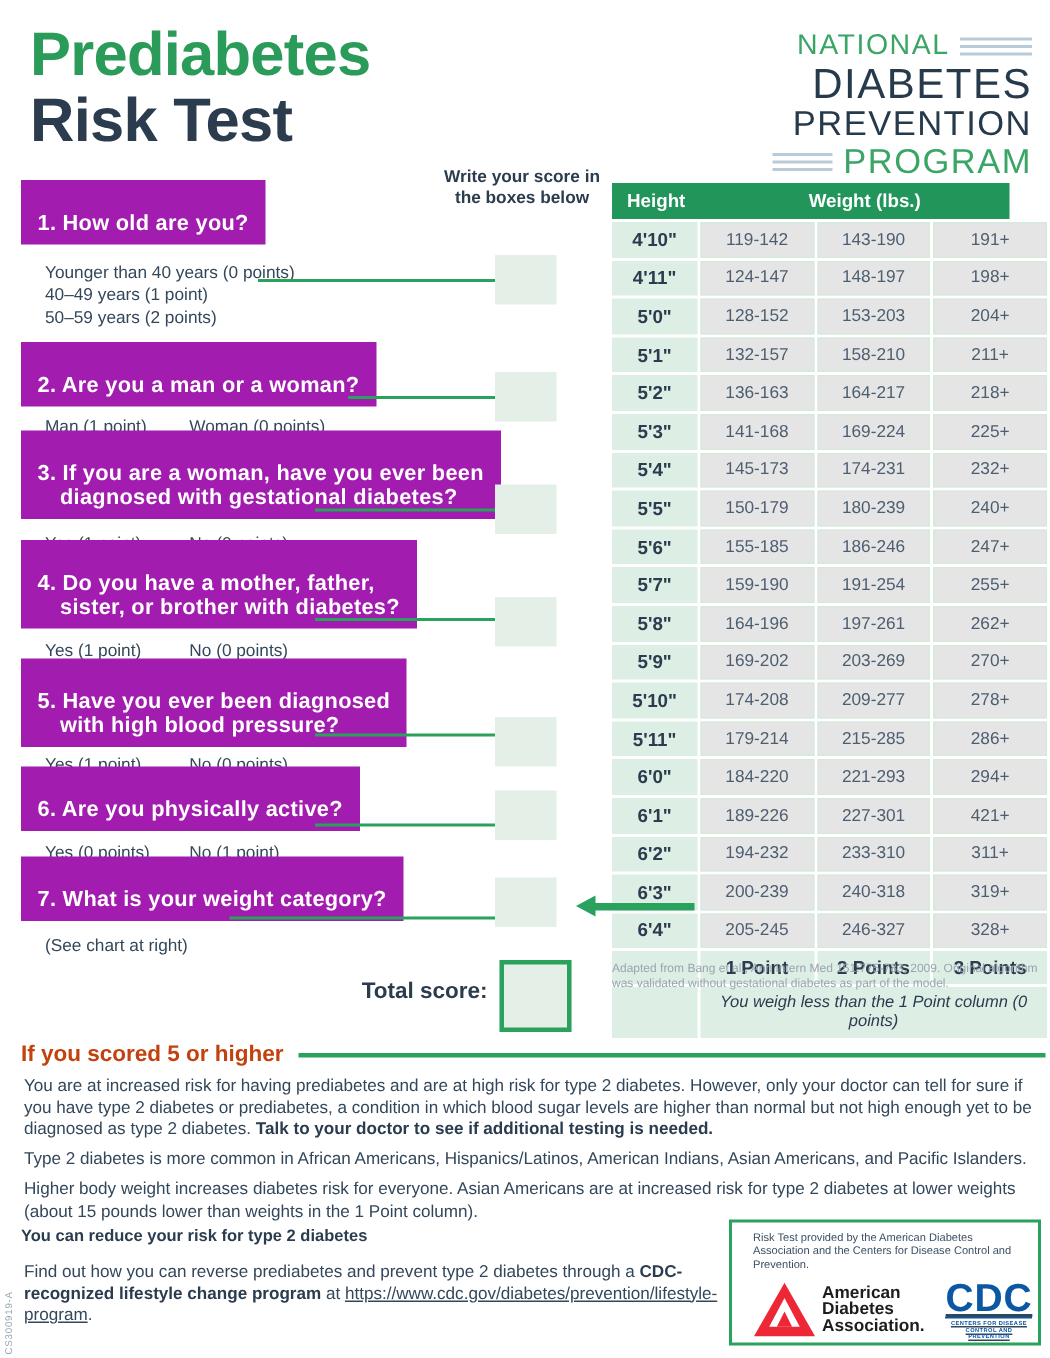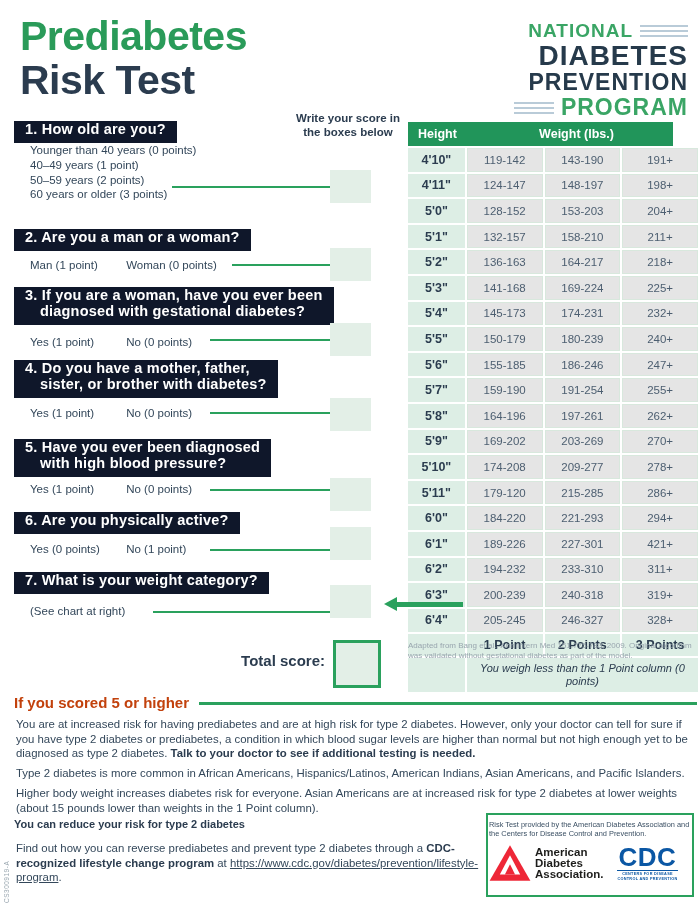--- a/index.html
+++ b/index.html
@@ -5,36 +5,36 @@
   html,body{margin:0;padding:0;background:#fff;}
   .page{position:relative;width:700px;height:905px;background:#ffffff;overflow:hidden;
         font-family:"Liberation Sans",sans-serif;color:#33475a;}
 
   
   .title{position:absolute;left:20px;top:14px;font-weight:bold;font-size:41px;line-height:44px;letter-spacing:-0.5px;}
   .title .t1{color:#2a9b59;}
   .title .t2{color:#2b3c4f;}
 
   .logo{position:absolute;right:12px;top:20px;width:186px;text-align:right;}
-  .logo .lw{font-weight:bold;letter-spacing:1px;}
+  .logo .lw{font-weight:normal;letter-spacing:1px;}
   .logo .green{color:#3aa565;}
   .logo .navy{color:#263a4b;}
   .lrow{display:flex;align-items:center;justify-content:flex-end;gap:7px;}
   .lines{display:inline-flex;flex-direction:column;gap:3px;}
   .lines i{display:block;width:48px;height:2px;background:#b9cbd8;}
   .lrow2 .lines i{width:40px;}
   .logo-nat{font-size:19px;line-height:21px;}
   .logo-dia{font-size:28px;line-height:29px;letter-spacing:1.5px;}
   .logo-prev{font-size:23px;line-height:25px;letter-spacing:0.8px;}
   .logo-prog{font-size:23px;line-height:25px;}
 
   
   .q{position:absolute;left:14px;width:390px;}
-  .qbar{display:inline-block;background:#0f172a;color:#ffffff;font-weight:bold;
-        font-size:14.5px;line-height:16px;padding:0 11px 6px 11px;letter-spacing:0.2px;}
+  .qbar{display:inline-block;background:#a21caf;color:#ffffff;font-weight:bold;
+        font-size:14.5px;line-height:16px;padding:21px 11px 6px 11px;letter-spacing:0.2px;}
   .qbar .l2{padding-left:15px;}
   .qbar div{white-space:nowrap;}
   .opts{padding-left:16px;font-size:11.5px;line-height:14.8px;color:#33475a;}
   .opts .first{display:inline-block;width:93px;}
 
   .wys{position:absolute;left:294px;top:112px;width:108px;text-align:center;
        font-weight:bold;font-size:11.5px;line-height:13.5px;color:#2b3c4f;}
 
   .sbox{position:absolute;left:330px;width:41px;height:33px;background:#e3efe7;}
   .conn{position:absolute;height:2px;background:#2aa15d;}
@@ -71,26 +71,26 @@
   .res-h1{position:absolute;left:14px;top:694px;width:683px;display:flex;align-items:center;
           font-weight:bold;font-size:15px;color:#c2410c;}
   .hrule{flex:1;height:3px;background:#2aa15d;margin-left:10px;margin-top:2px;}
   .para{position:absolute;left:16px;width:678px;font-size:11.4px;line-height:14.6px;color:#33475a;}
   .para b{color:#2b3c4f;}
   .res-h2{position:absolute;left:14px;top:818px;font-weight:bold;font-size:11px;color:#2b3c4f;}
   .link{text-decoration:underline;color:#33475a;cursor:pointer;}
 
   
   .credits{position:absolute;left:486px;top:813px;width:208px;height:84px;
-           border:2px solid #2aa15d;box-sizing:border-box;padding:5px 1px;}
+           border:2px solid #2aa15d;box-sizing:border-box;padding:5px 14px;}
   .credits .cap{font-size:7.4px;line-height:9px;color:#3a4f63;}
   .logos{display:flex;align-items:center;gap:10px;margin-top:6px;}
   .ada{display:flex;align-items:center;gap:4px;}
   .ada-text{font-weight:bold;font-size:11.5px;line-height:11px;color:#1d1d1b;}
-  .cdc{margin-left:4px;text-align:center;}
+  .cdc{margin-left:4px;text-align:center;text-decoration:underline;}
   .cdc-letters{font-weight:bold;font-size:26px;line-height:24px;color:#0b57a4;letter-spacing:0.5px;}
   .cdc-sub{font-size:3.8px;line-height:4.6px;color:#0b57a4;letter-spacing:0.3px;
            border-top:1px solid #0b57a4;margin-top:1px;padding-top:1px;font-weight:bold;}
 
   .docnum{position:absolute;left:3px;top:843px;width:12px;height:60px;
           writing-mode:vertical-rl;transform:rotate(180deg);
           font-size:6.5px;letter-spacing:0.5px;color:#9aa7b0;}
 </style>
 </head>
 <body>
@@ -125,25 +125,24 @@
 
   <div class="wys">
     <div>Write your score in</div>
     <div>the boxes below</div>
   </div>
 
   <div class="q" style="top:120px">
     <div class="qbar">
       <div>1. How old are you?</div>
     </div>
-    <div class="opts" style="margin-top:0">
+    <div class="opts" style="margin-top:12px">
       <div>Younger than 40 years (0 points)</div>
       <div>40–49 years (1 point)</div>
       <div>50–59 years (2 points)</div>
-      <div>60 years or older (3 points)</div>
     </div>
   </div>
 
   <div class="q" style="top:228px">
     <div class="qbar">
       <div>2. Are you a man or a woman?</div>
     </div>
     <div class="opts" style="margin-top:7px">
       <span class="first">Man (1 point)</span>
       <span>Woman (0 points)</span>
@@ -311,21 +310,21 @@
 
   <tr class="data-row">
     <th class="h-cell">5'10"</th>
     <td class="w-cell">174-208</td>
     <td class="w-cell">209-277</td>
     <td class="w-cell">278+</td>
   </tr>
 
   <tr class="data-row">
     <th class="h-cell">5'11"</th>
-    <td class="w-cell">179-120</td>
+    <td class="w-cell">179-214</td>
     <td class="w-cell">215-285</td>
     <td class="w-cell">286+</td>
   </tr>
 
   <tr class="data-row">
     <th class="h-cell">6'0"</th>
     <td class="w-cell">184-220</td>
     <td class="w-cell">221-293</td>
     <td class="w-cell">294+</td>
   </tr>

